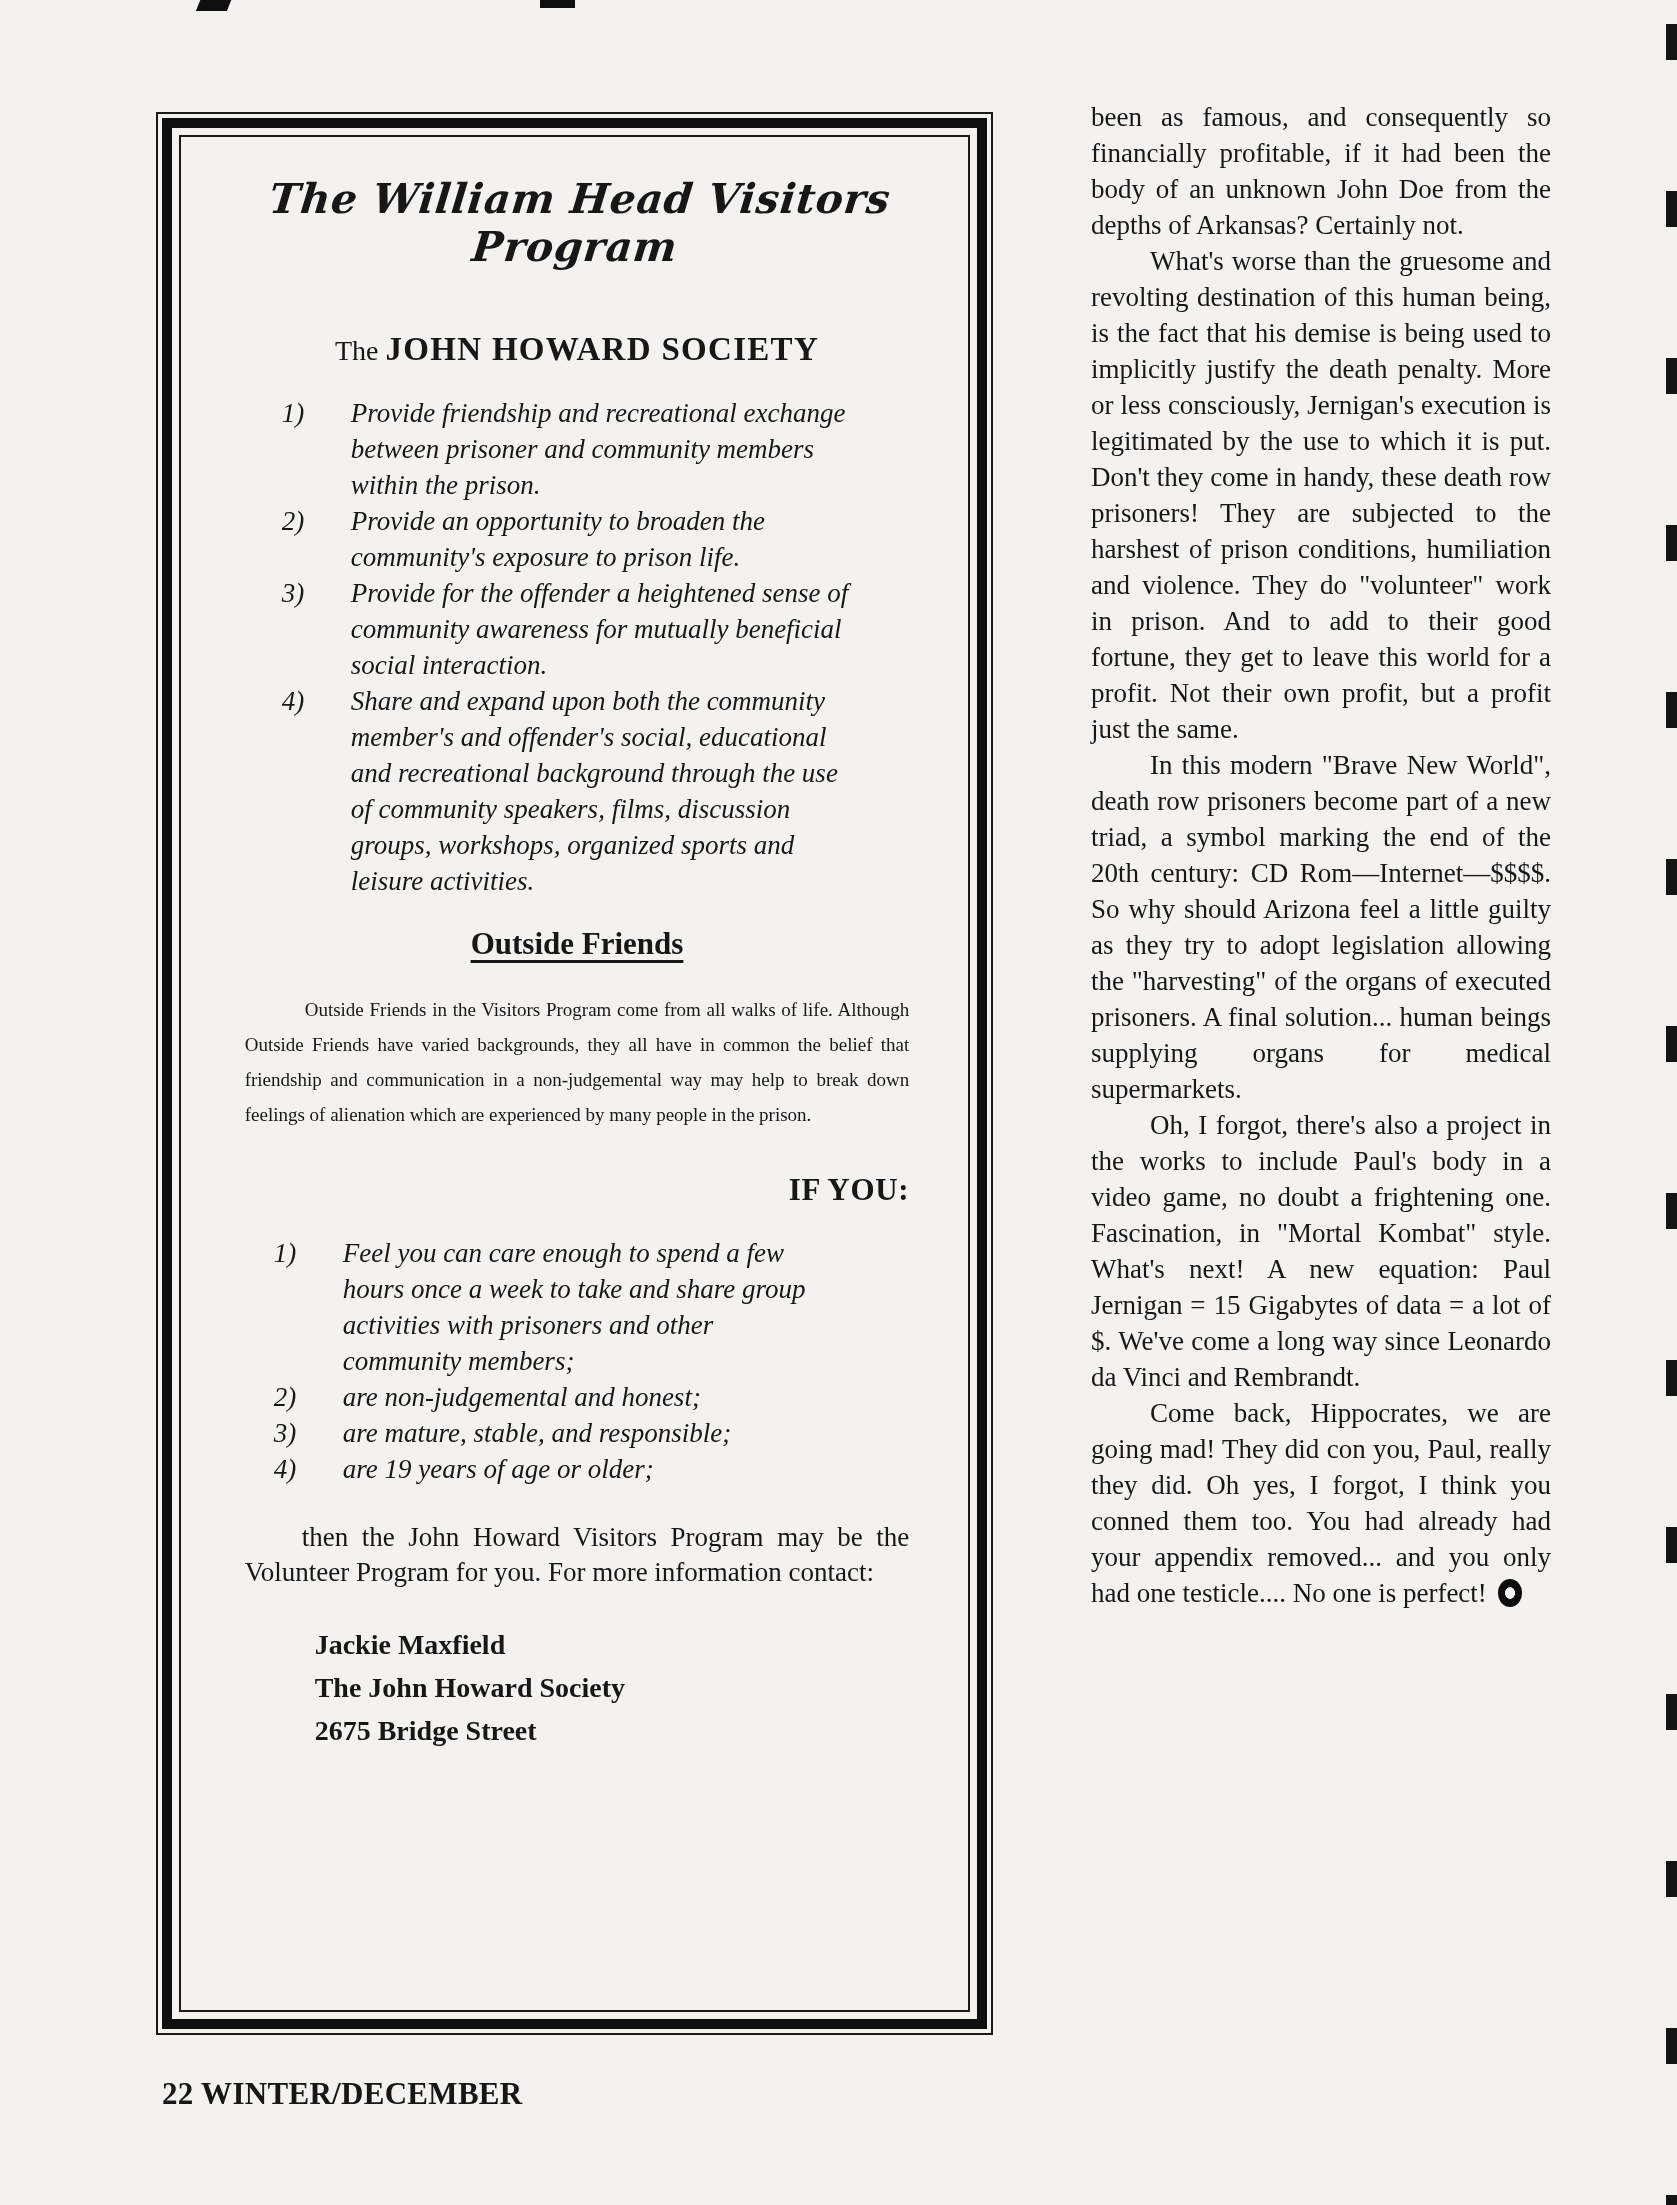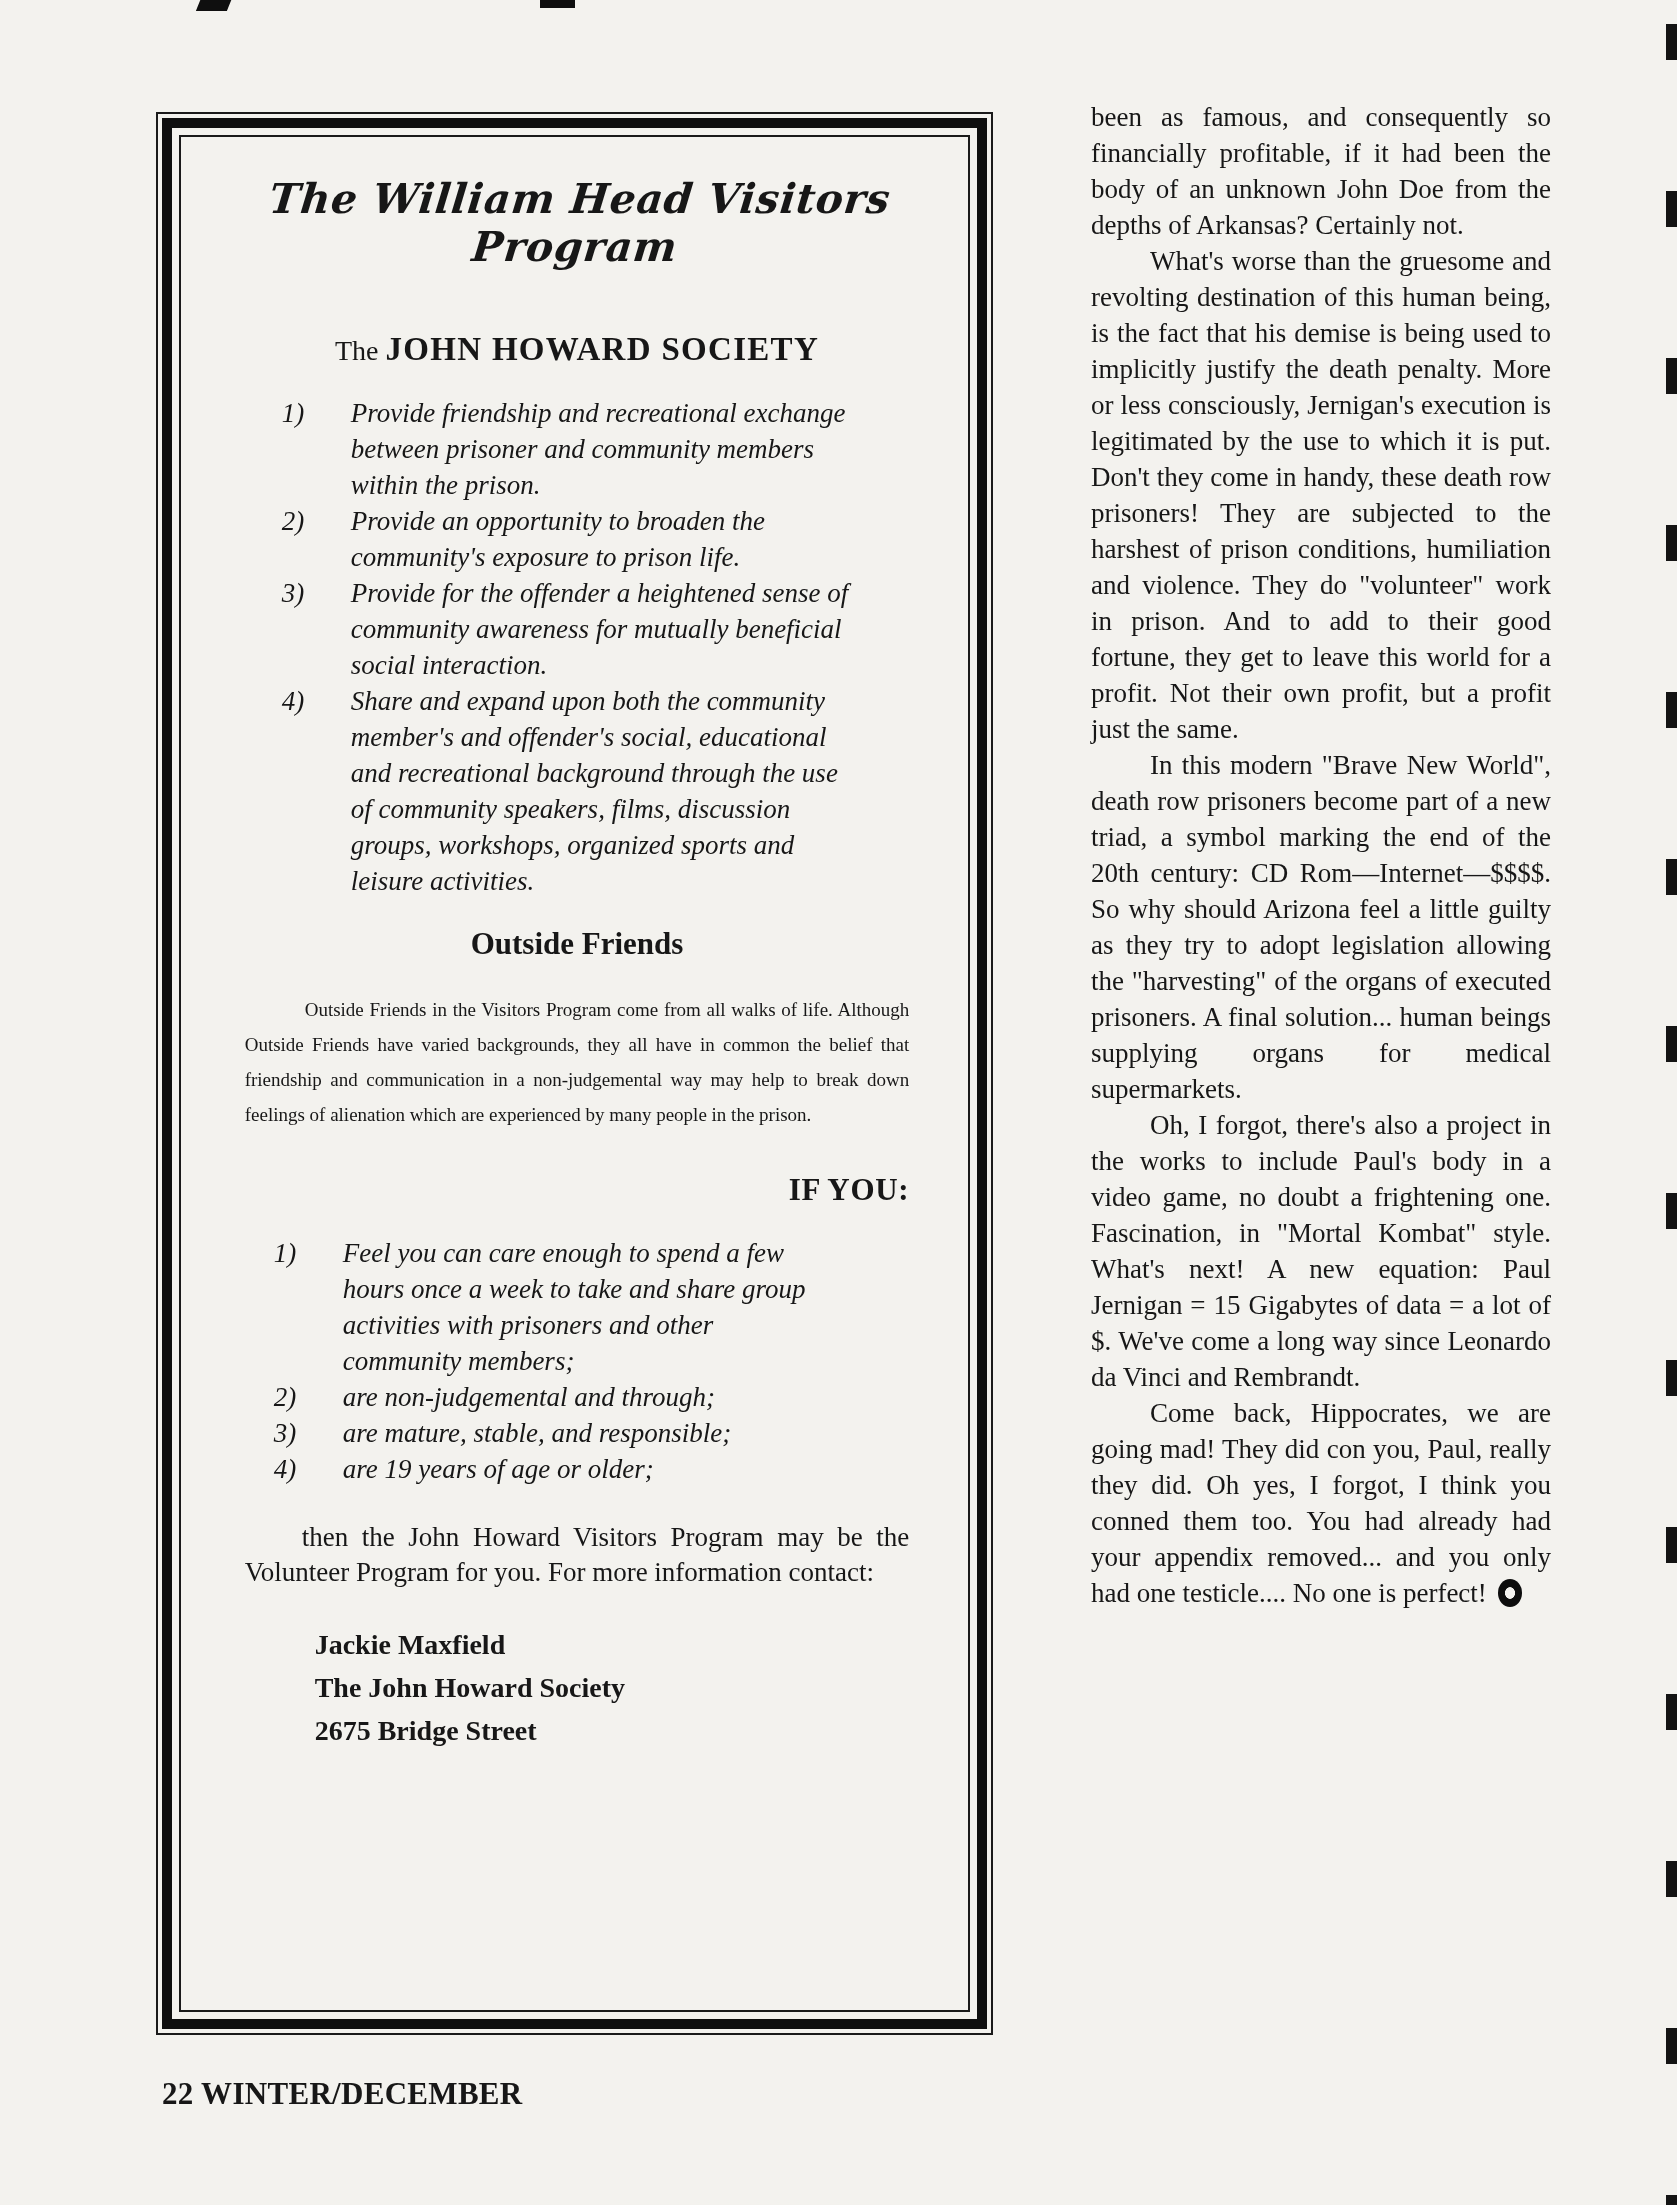--- a/index.html
+++ b/index.html
@@ -51,21 +51,21 @@
   .intro-text { margin:4px 0 0; font-size:27px; line-height:35px; text-align:justify; }
 
   .plist { margin-top:27px; padding-left:37px; }
   .plist2 { margin-top:27px; padding-left:29px; }
   .list-item { display:flex; font-style:italic; font-size:27px; line-height:36px; }
   .num { width:69px; flex:none; }
   .itext { width:508px; flex:none; }
   .itext-narrow { width:468px; flex:none; }
 
   .of-heading { margin:27px 0 0; text-align:center; font-size:31px; font-weight:bold; }
-  .uline { text-underline-offset:6px; text-decoration-thickness:2.7px; }
+  .uline { text-decoration:underline; text-underline-offset:6px; text-decoration-thickness:2.7px; }
   .of-text { margin:30px 0 0; font-size:19px; line-height:35px; text-align:justify; text-indent:60px; }
 
   .ifyou-heading { margin:40px 0 0; text-align:right; font-size:31px; font-weight:bold; letter-spacing:0.7px; }
 
   .closing { margin:33px 0 16px; font-size:27px; line-height:35px; text-align:justify; text-indent:57px; }
 
   .contact { margin:33px 0 0 70px; font-weight:bold; font-size:28px; line-height:43px; }
 
   
   .right-col {
@@ -132,21 +132,21 @@
 
         <h2 class="ifyou-heading">IF YOU:</h2>
 
         <div class="plist2">
           <div class="list-item">
             <span class="num">1)</span>
             <span class="itext-narrow">Feel you can care enough to spend a few hours once a week to take and share group activities with prisoners and other community members;</span>
           </div>
           <div class="list-item">
             <span class="num">2)</span>
-            <span class="itext-narrow">are non-judgemental and through;</span>
+            <span class="itext-narrow">are non-judgemental and honest;</span>
           </div>
           <div class="list-item">
             <span class="num">3)</span>
             <span class="itext-narrow">are mature, stable, and responsible;</span>
           </div>
           <div class="list-item">
             <span class="num">4)</span>
             <span class="itext-narrow">are 19 years of age or older;</span>
           </div>
         </div>

